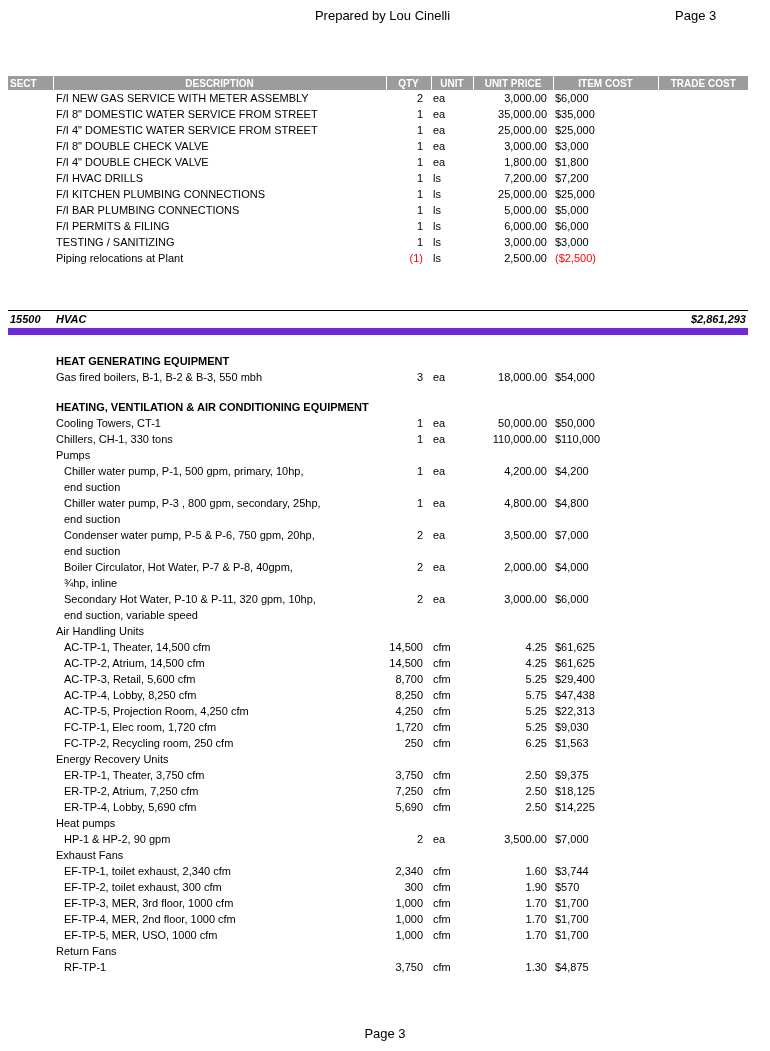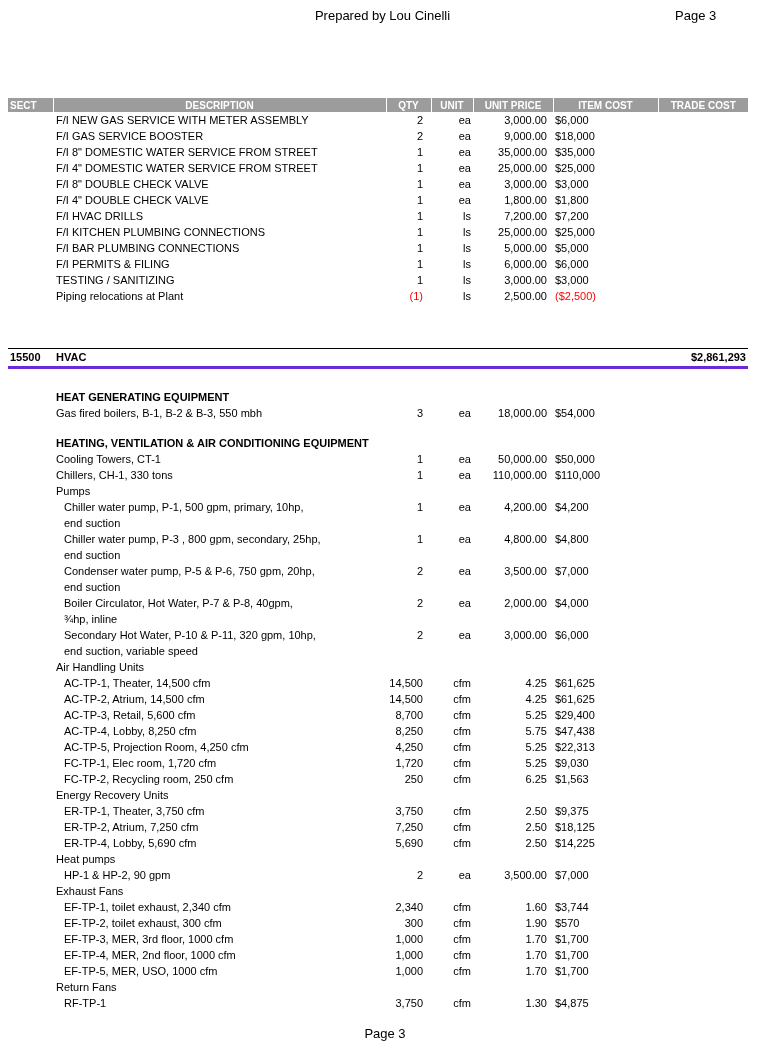--- a/index.html
+++ b/index.html
@@ -8,21 +8,21 @@
     width:770px; height:1051px;
     font-family:"Liberation Sans", sans-serif;
     color:#000;
   }
   .page { position:relative; width:770px; height:1051px; padding:8px 13px 0 8px; overflow:hidden; }
 
   .page-header { position:relative; height:18px; font-size:13px; }
   .ph-center { position:absolute; left:0; right:0; text-align:center; }
   .ph-right  { position:absolute; left:667px; }
 
-  table.cost { border-collapse:collapse; table-layout:fixed; width:740px; margin-top:72px; }
+  table.cost { border-collapse:collapse; table-layout:fixed; width:740px; margin-top:50px; }
   col.c-sect  { width:45px; }
   col.c-desc  { width:333px; }
   col.c-qty   { width:45px; }
   col.c-unit  { width:42px; }
   col.c-price { width:80px; }
   col.c-cost  { width:105px; }
   col.c-trade { width:90px; }
 
   thead th {
     background:#9c9c9c; color:#ffffff;
@@ -36,27 +36,27 @@
 
   td {
     font-size:11px; line-height:16px;
     vertical-align:top; padding:0 2px;
     white-space:nowrap; overflow:hidden;
   }
   td.sect  { text-align:left; }
   td.desc  { text-align:left; padding-left:3px; }
   td.desc.ind { padding-left:11px; }
   td.qty   { text-align:right; padding-right:8px; }
-  td.unit  { text-align:right; }
+  td.unit  { text-align:left; }
   td.price { text-align:right; padding-right:6px; }
   td.cost  { text-align:left; padding-right:6px; }
   td.trade { text-align:right; padding-right:2px; }
 
   tr.r-heading td.desc { font-weight:bold; }
-  tr.r-section td { font-weight:bold; border-top:1px solid #000; border-bottom:3px solid #6d28d9; height:17px; line-height:17px; }
+  tr.r-section td { font-weight:bold; border-top:1px solid #000; border-bottom:7px solid #6d28d9; height:17px; line-height:17px;font-style:italic; }
   tr.red td.qty, tr.red td.cost { color:#ff0000; }
 
   .page-footer {
     position:absolute; left:0; right:0; bottom:10px;
     text-align:center; font-size:13px;
   }
 </style>
 </head>
 <body>
 
@@ -96,31 +96,20 @@
           </td>
           <td class="qty">2</td>
           <td class="unit">ea</td>
           <td class="price">3,000.00</td>
           <td class="cost">$6,000</td>
           <td class="trade"></td>
         </tr>
         <tr class="r-item">
           <td class="sect"></td>
           <td class="desc">
-            <div>F/I GAS SERVICE BOOSTER</div>
-          </td>
-          <td class="qty">2</td>
-          <td class="unit">ea</td>
-          <td class="price">9,000.00</td>
-          <td class="cost">$18,000</td>
-          <td class="trade"></td>
-        </tr>
-        <tr class="r-item">
-          <td class="sect"></td>
-          <td class="desc">
             <div>F/I 8" DOMESTIC WATER SERVICE FROM STREET</div>
           </td>
           <td class="qty">1</td>
           <td class="unit">ea</td>
           <td class="price">35,000.00</td>
           <td class="cost">$35,000</td>
           <td class="trade"></td>
         </tr>
         <tr class="r-item">
           <td class="sect"></td>

